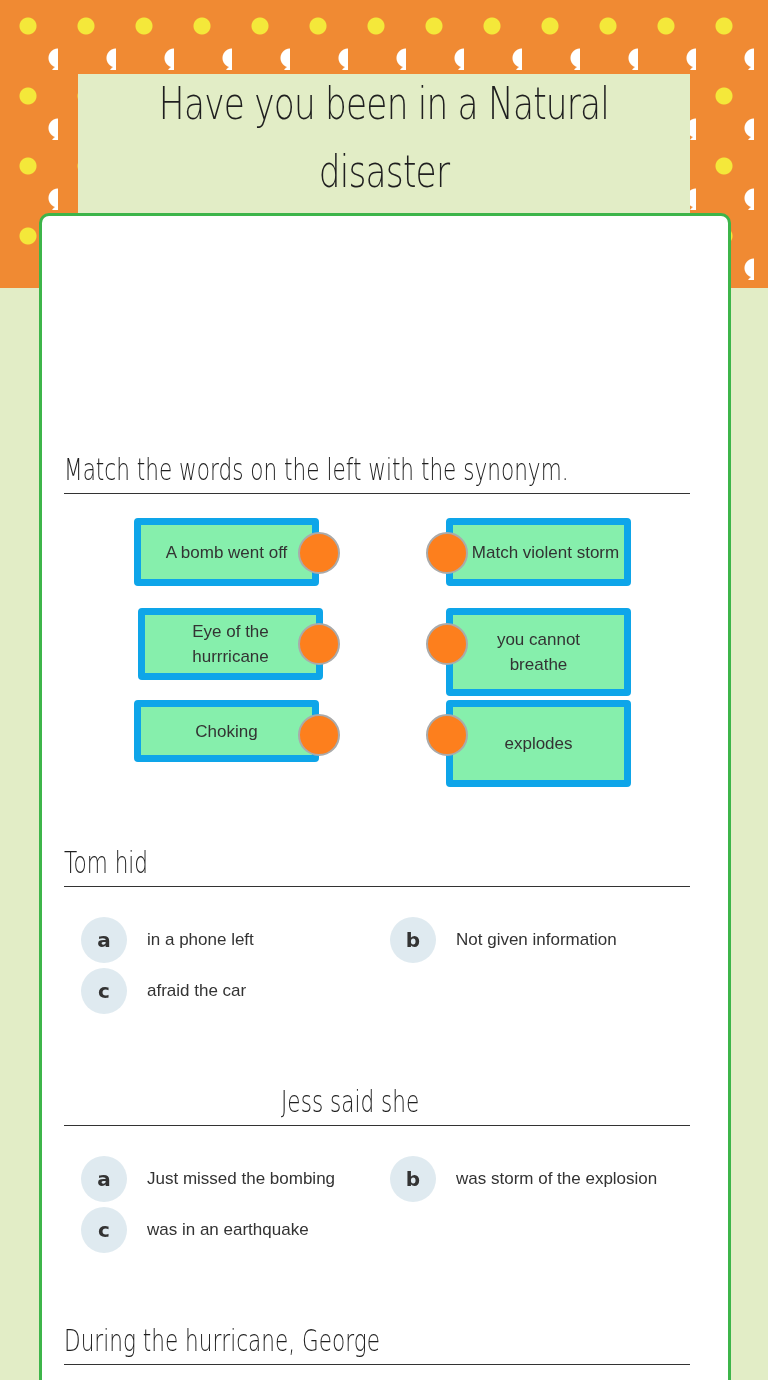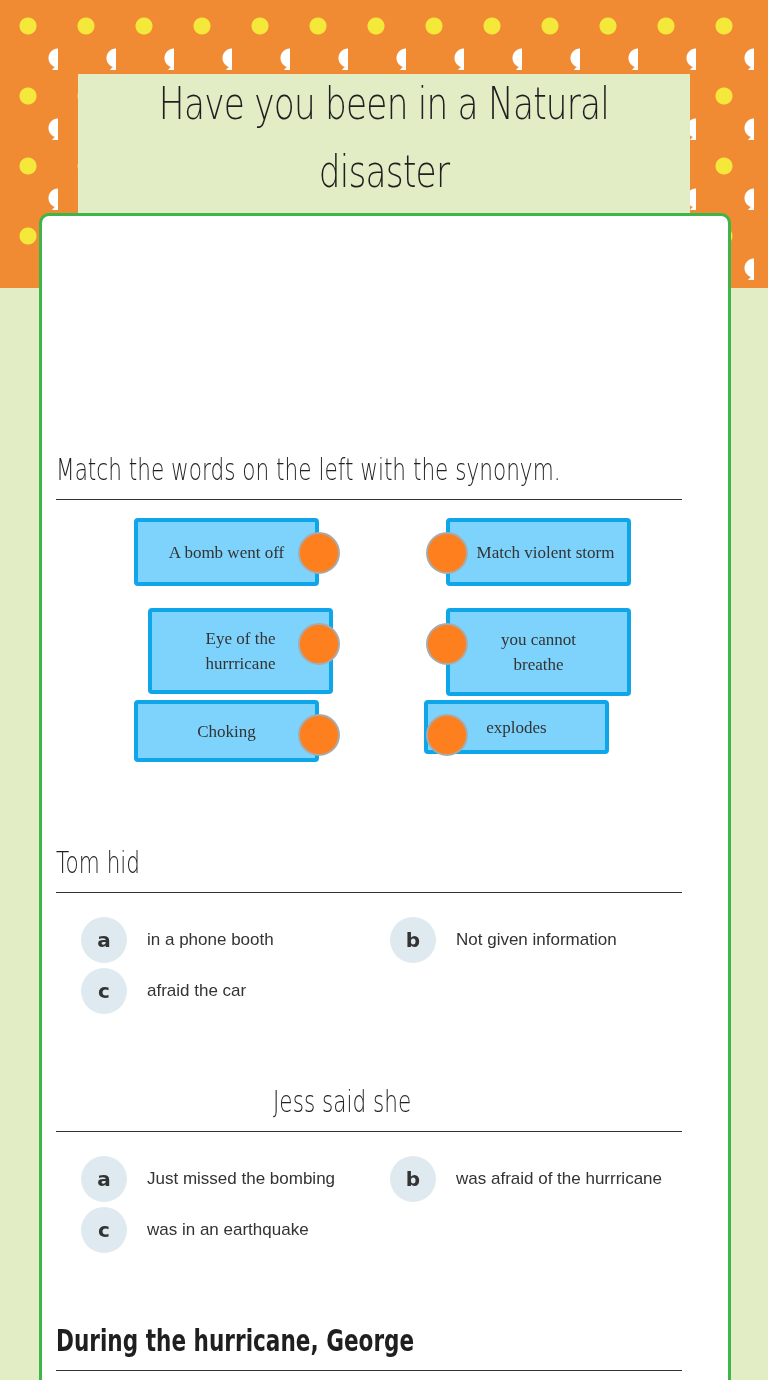--- a/index.html
+++ b/index.html
@@ -31,36 +31,35 @@
     transform:scaleX(0.78); transform-origin:center top;
   }
   .sheet {
     position:absolute; left:39px; top:213px; width:686px; height:1200px;
     background:#ffffff;
     border:3px solid #3db54a;
     border-radius:10px;
     border-bottom:none;
   }
   .q-title {
-    position:absolute; left:56px; width:626px;
+    position:absolute; left:64px; width:626px;
     font-family:"DejaVu Sans", sans-serif;
     font-weight:300;
     font-size:30px; color:#1f1f1f;
     border-bottom:1px solid #333;
-    padding-bottom:12px;
+    padding-bottom:6px;
     transform-origin:left top;
   }
   .q-title span { display:inline-block; transform:scaleX(0.72); transform-origin:left center; white-space:nowrap; }
   .match-box {
     position:absolute; width:185px; height:68px;
-    border:4px solid #0ea5e9; border-radius:4px; background:#7dd3fc;
+    border:7px solid #0ea5e9; border-radius:4px; background:#86efac;
     display:flex; align-items:center; justify-content:center;
     text-align:center; font-size:17px; color:#333; line-height:25px;
     box-sizing:border-box;
-    font-family:Liberation Serif, serif;
   }
   .dot {
     position:absolute; width:42px; height:42px; border-radius:50%;
     background:#fd7f1d; border:2px solid #aaa; box-sizing:border-box;
   }
   .opt {
     position:absolute; display:flex; align-items:center;
   }
   .opt-letter {
     width:46px; height:46px; border-radius:50%;
@@ -87,65 +86,65 @@
 
 <div class="match-box" style="left:134px; top:518px;">
     <span>A bomb went off</span>
   </div>
 <div class="dot" style="left:298px; top:532px;"></div>
 <div class="match-box" style="left:446px; top:518px; padding-left:14px;">
     <span>Match violent storm</span>
   </div>
 <div class="dot" style="left:426px; top:532px;"></div>
 
-<div class="match-box" style="left:148px; top:608px; height:86px;">
+<div class="match-box" style="left:138px; top:608px; height:72px;">
     <span style="max-width:110px;">Eye of the hurrricane</span>
   </div>
 <div class="dot" style="left:298px; top:623px;"></div>
 <div class="match-box" style="left:446px; top:608px; height:88px;">
     <span style="max-width:110px;">you cannot breathe</span>
   </div>
 <div class="dot" style="left:426px; top:623px;"></div>
 
 <div class="match-box" style="left:134px; top:700px; height:62px;">
     <span>Choking</span>
   </div>
 <div class="dot" style="left:298px; top:714px;"></div>
-<div class="match-box" style="left:424px; top:700px; height:54px;">
+<div class="match-box" style="left:446px; top:700px; height:87px;">
     <span>explodes</span>
   </div>
 <div class="dot" style="left:426px; top:714px;"></div>
 
 <div class="q-title" style="top:845px;">
   <span>Tom hid</span>
 </div>
 <div class="opt" style="left:81px; top:917px;">
   <div class="opt-letter">a</div>
-  <div class="opt-text">in a phone booth</div>
+  <div class="opt-text">in a phone left</div>
 </div>
 <div class="opt" style="left:390px; top:917px;">
   <div class="opt-letter">b</div>
   <div class="opt-text">Not given information</div>
 </div>
 <div class="opt" style="left:81px; top:968px;">
   <div class="opt-letter">c</div>
   <div class="opt-text">afraid the car</div>
 </div>
 
 <div class="q-title" style="top:1084px;text-align:center;">
   <span>Jess said she</span>
 </div>
 <div class="opt" style="left:81px; top:1156px;">
   <div class="opt-letter">a</div>
   <div class="opt-text">Just missed the bombing</div>
 </div>
 <div class="opt" style="left:390px; top:1156px;">
   <div class="opt-letter">b</div>
-  <div class="opt-text">was afraid of the hurrricane</div>
+  <div class="opt-text">was storm of the explosion</div>
 </div>
 <div class="opt" style="left:81px; top:1207px;">
   <div class="opt-letter">c</div>
   <div class="opt-text">was in an earthquake</div>
 </div>
 
-<div class="q-title" style="top:1323px;font-weight:bold;">
+<div class="q-title" style="top:1323px;">
   <span>During the hurricane, George</span>
 </div>
 
 </body></html>

